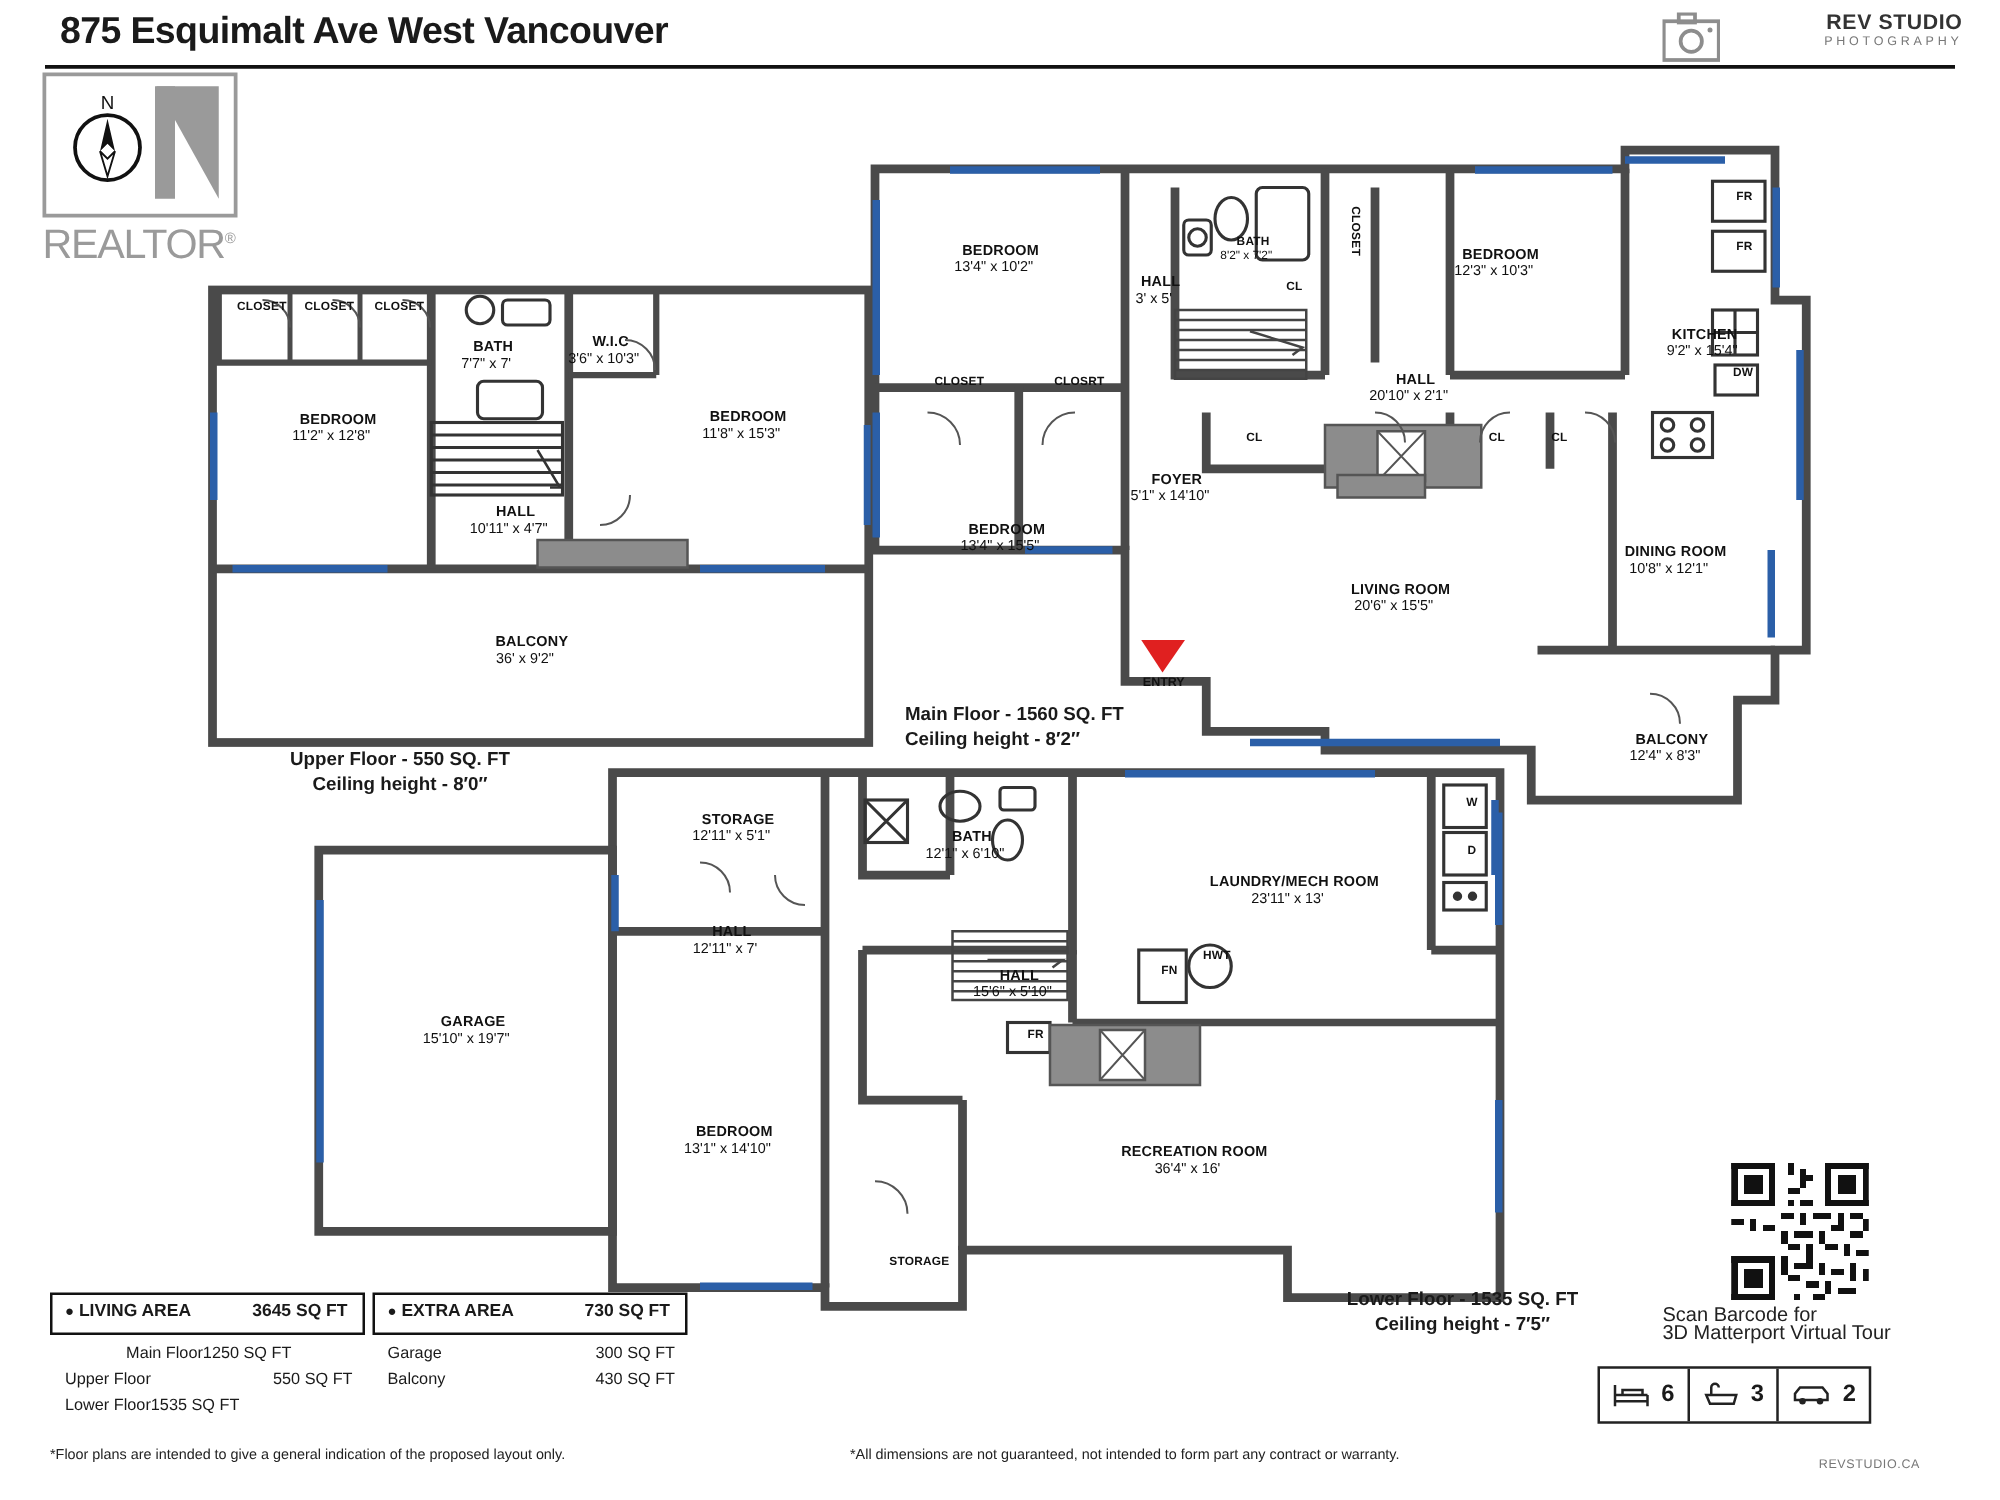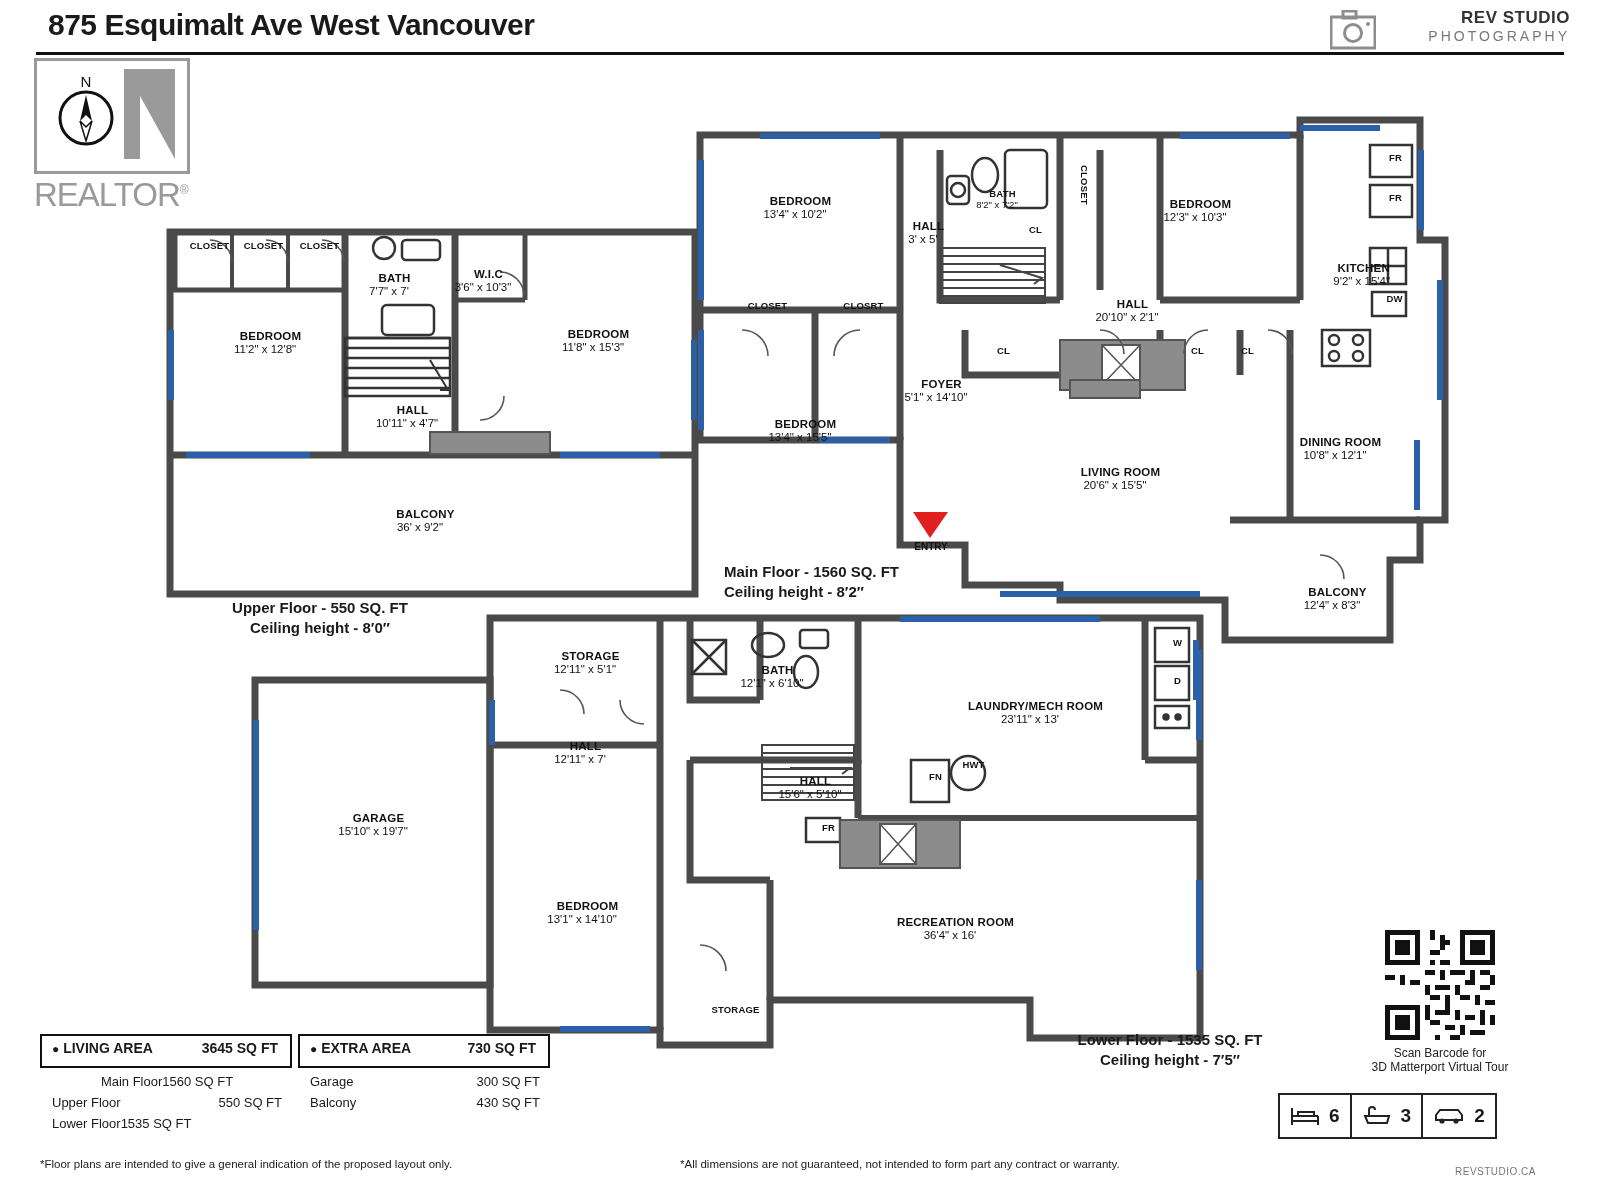--- a/index.html
+++ b/index.html
@@ -11,21 +11,21 @@
     overflow:hidden;
   }
   .abs{position:absolute;}
   
   #title{
     left:48px;top:8px;font-size:30px;font-weight:bold;letter-spacing:-0.5px;
   }
   #title-rule{left:36px;top:52px;width:1528px;height:3px;background:#111;}
   #brand{left:1390px;top:8px;width:180px;text-align:right;}
   #brand .bname{font-size:17px;font-weight:bold;letter-spacing:.5px;color:#333;}
-  #brand .bsub{font-size:14px;letter-spacing:3px;color:#777;}
+  #brand .bsub{font-size:10px;letter-spacing:3px;color:#777;}
   #cam-icon{position:absolute;left:-60px;top:2px;}
   
   #realtor{left:34px;top:58px;width:190px;}
   #realtor .rbox{position:relative;width:150px;height:110px;border:3px solid #9a9a9a;}
   #realtor .rword{font-size:33px;color:#9a9a9a;letter-spacing:-1px;font-weight:normal;margin-top:2px;}
   #realtor .reg{font-size:12px;vertical-align:super;}
   .compass{position:absolute;left:14px;top:12px;width:70px;height:80px;}
   
   svg.fp{position:absolute;left:0;top:0;width:1600px;height:1200px;pointer-events:none;}
   
@@ -38,21 +38,21 @@
   
   #legend{left:40px;top:1034px;width:500px;}
   .legbox{position:absolute;border:2px solid #111;}
   .legrow{font-size:13px;}
   
   #foot-left{left:40px;top:1158px;font-size:11.5px;color:#222;}
   #foot-right{left:680px;top:1158px;font-size:11.5px;color:#222;}
   #revfoot{left:1455px;top:1166px;font-size:10px;color:#777;letter-spacing:.5px;}
   
   #qr{left:1385px;top:930px;width:110px;height:110px;}
-  #qrcap{left:1330px;top:1046px;width:220px;text-align:center;font-size:12px;line-height:14px;color:#222;}
+  #qrcap{left:1330px;top:1046px;width:220px;font-size:16px;line-height:14px;color:#222;}
   
   #counts{left:1278px;top:1093px;height:42px;border:2px solid #222;display:flex;align-items:center;}
   #counts .cell{display:flex;align-items:center;justify-content:center;height:100%;padding:0 10px;border-right:2px solid #222;}
   #counts .cell:last-child{border-right:none;}
   #counts .num{font-size:19px;font-weight:bold;margin-left:9px;}
 </style>
 </head>
 <body>
 
 <div class="abs" id="title">875 Esquimalt Ave West Vancouver</div>
@@ -322,21 +322,21 @@
   <div style="position:relative;width:500px;height:110px;">
     <div class="legbox" style="left:0;top:0;width:248px;height:30px;"></div>
     <div class="abs" style="left:12px;top:6px;font-size:14px;font-weight:bold;">
       <span style="font-size:12px;">●</span>&nbsp;<span>LIVING AREA</span>
     </div>
     <div class="abs" style="left:160px;top:6px;font-size:14px;font-weight:bold;text-align:right;width:78px;">3645 SQ FT</div>
 
     <div class="abs" style="left:12px;top:40px;width:230px;">
       <div class="legrow" style="display:flex;justify-content:center;margin-bottom:6px;">
         <span>Main Floor</span>
-        <span>1560 SQ FT</span>
+        <span>1250 SQ FT</span>
       </div>
       <div class="legrow" style="display:flex;justify-content:space-between;margin-bottom:6px;">
         <span>Upper Floor</span>
         <span>550 SQ FT</span>
       </div>
       <div class="legrow" style="display:flex;justify-content:flex-start;">
         <span>Lower Floor</span>
         <span>1535 SQ FT</span>
       </div>
     </div>

